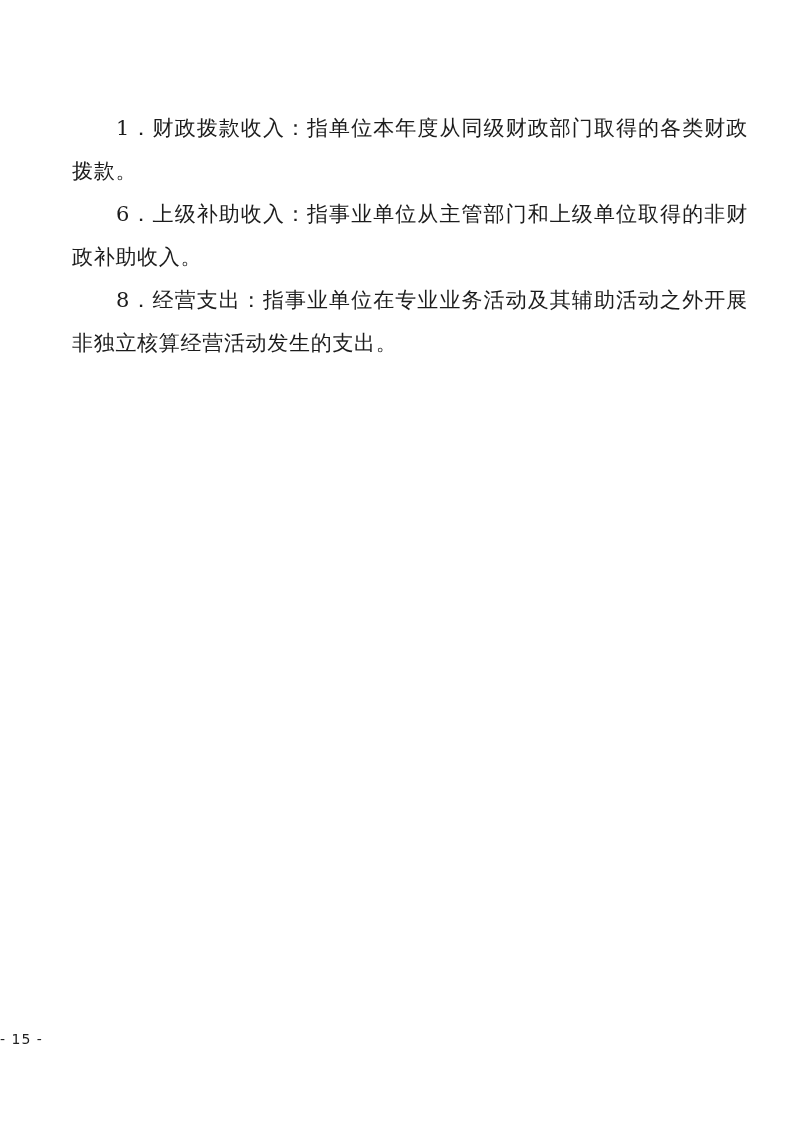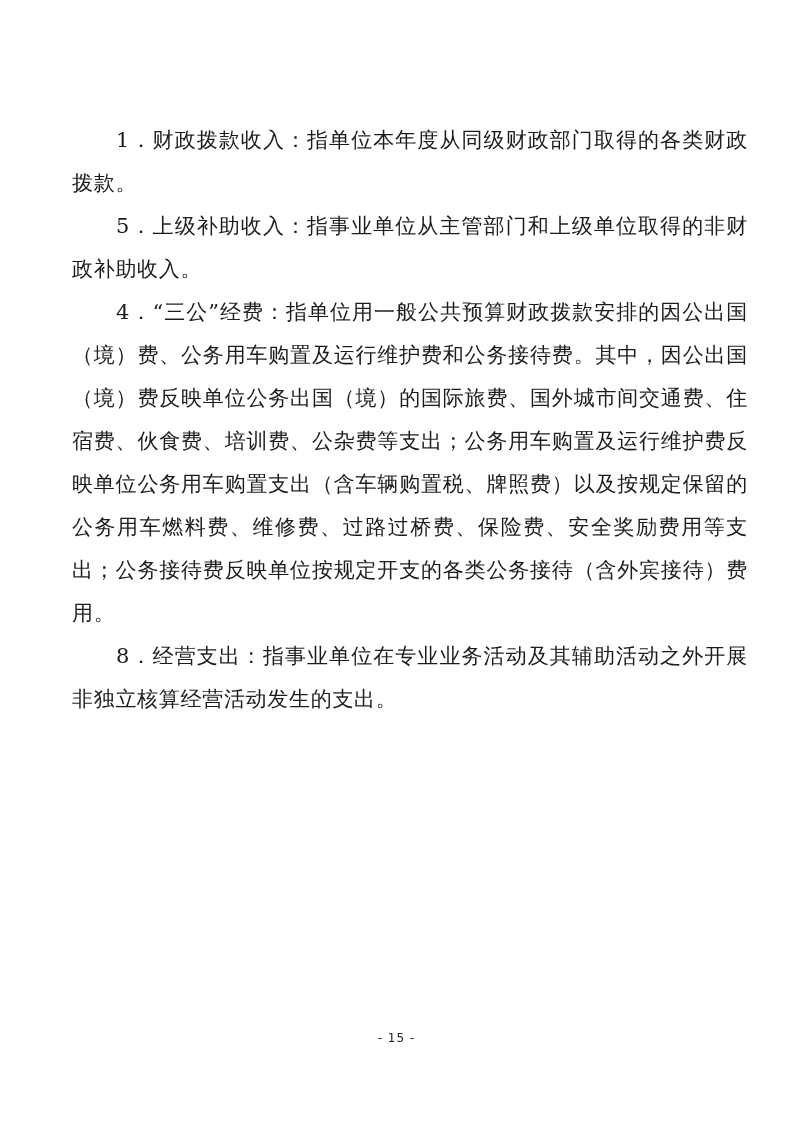--- a/index.html
+++ b/index.html
@@ -12,49 +12,47 @@
     width: 793px;
     height: 1122px;
     background: #ffffff;
     overflow: hidden;
     font-family: "DejaVu Serif", "Liberation Serif", serif;
     color: #1c1c1c;
   }
   .content {
     position: absolute;
     left: 72px;
-    top: 119px;
+    top: 107px;
     width: 676px;
   }
   .para {
     margin: 0;
     font-size: 21px;
     line-height: 43px;
     letter-spacing: 0.7px;
     text-align: justify;
     text-justify: inter-character;
     text-indent: 2.1em;
     word-break: break-all;
   }
   .footer {
     position: absolute;
     left: 0;
     right: 0;
     top: 1031px;
-    text-align: center;
-    font-size: 12px;
+    font-size: 14px;
     letter-spacing: 1px;
     color: #222222;
     font-family: "DejaVu Sans", "Liberation Sans", sans-serif;
   }
 </style>
 </head>
 <body>
 
 <div class="page">
   <div class="content">
     <p class="para">1．财政拨款收入：指单位本年度从同级财政部门取得的各类财政拨款。</p>
-    <p class="para">5．上级补助收入：指事业单位从主管部门和上级单位取得的非财政补助收入。</p>
-    <p class="para">4．“三公”经费：指单位用一般公共预算财政拨款安排的因公出国（境）费、公务用车购置及运行维护费和公务接待费。其中，因公出国（境）费反映单位公务出国（境）的国际旅费、国外城市间交通费、住宿费、伙食费、培训费、公杂费等支出；公务用车购置及运行维护费反映单位公务用车购置支出（含车辆购置税、牌照费）以及按规定保留的公务用车燃料费、维修费、过路过桥费、保险费、安全奖励费用等支出；公务接待费反映单位按规定开支的各类公务接待（含外宾接待）费用。</p>
+    <p class="para">6．上级补助收入：指事业单位从主管部门和上级单位取得的非财政补助收入。</p>
     <p class="para">8．经营支出：指事业单位在专业业务活动及其辅助活动之外开展非独立核算经营活动发生的支出。</p>
   </div>
   <div class="footer">- 15 -</div>
 </div>
 
 </body></html>

